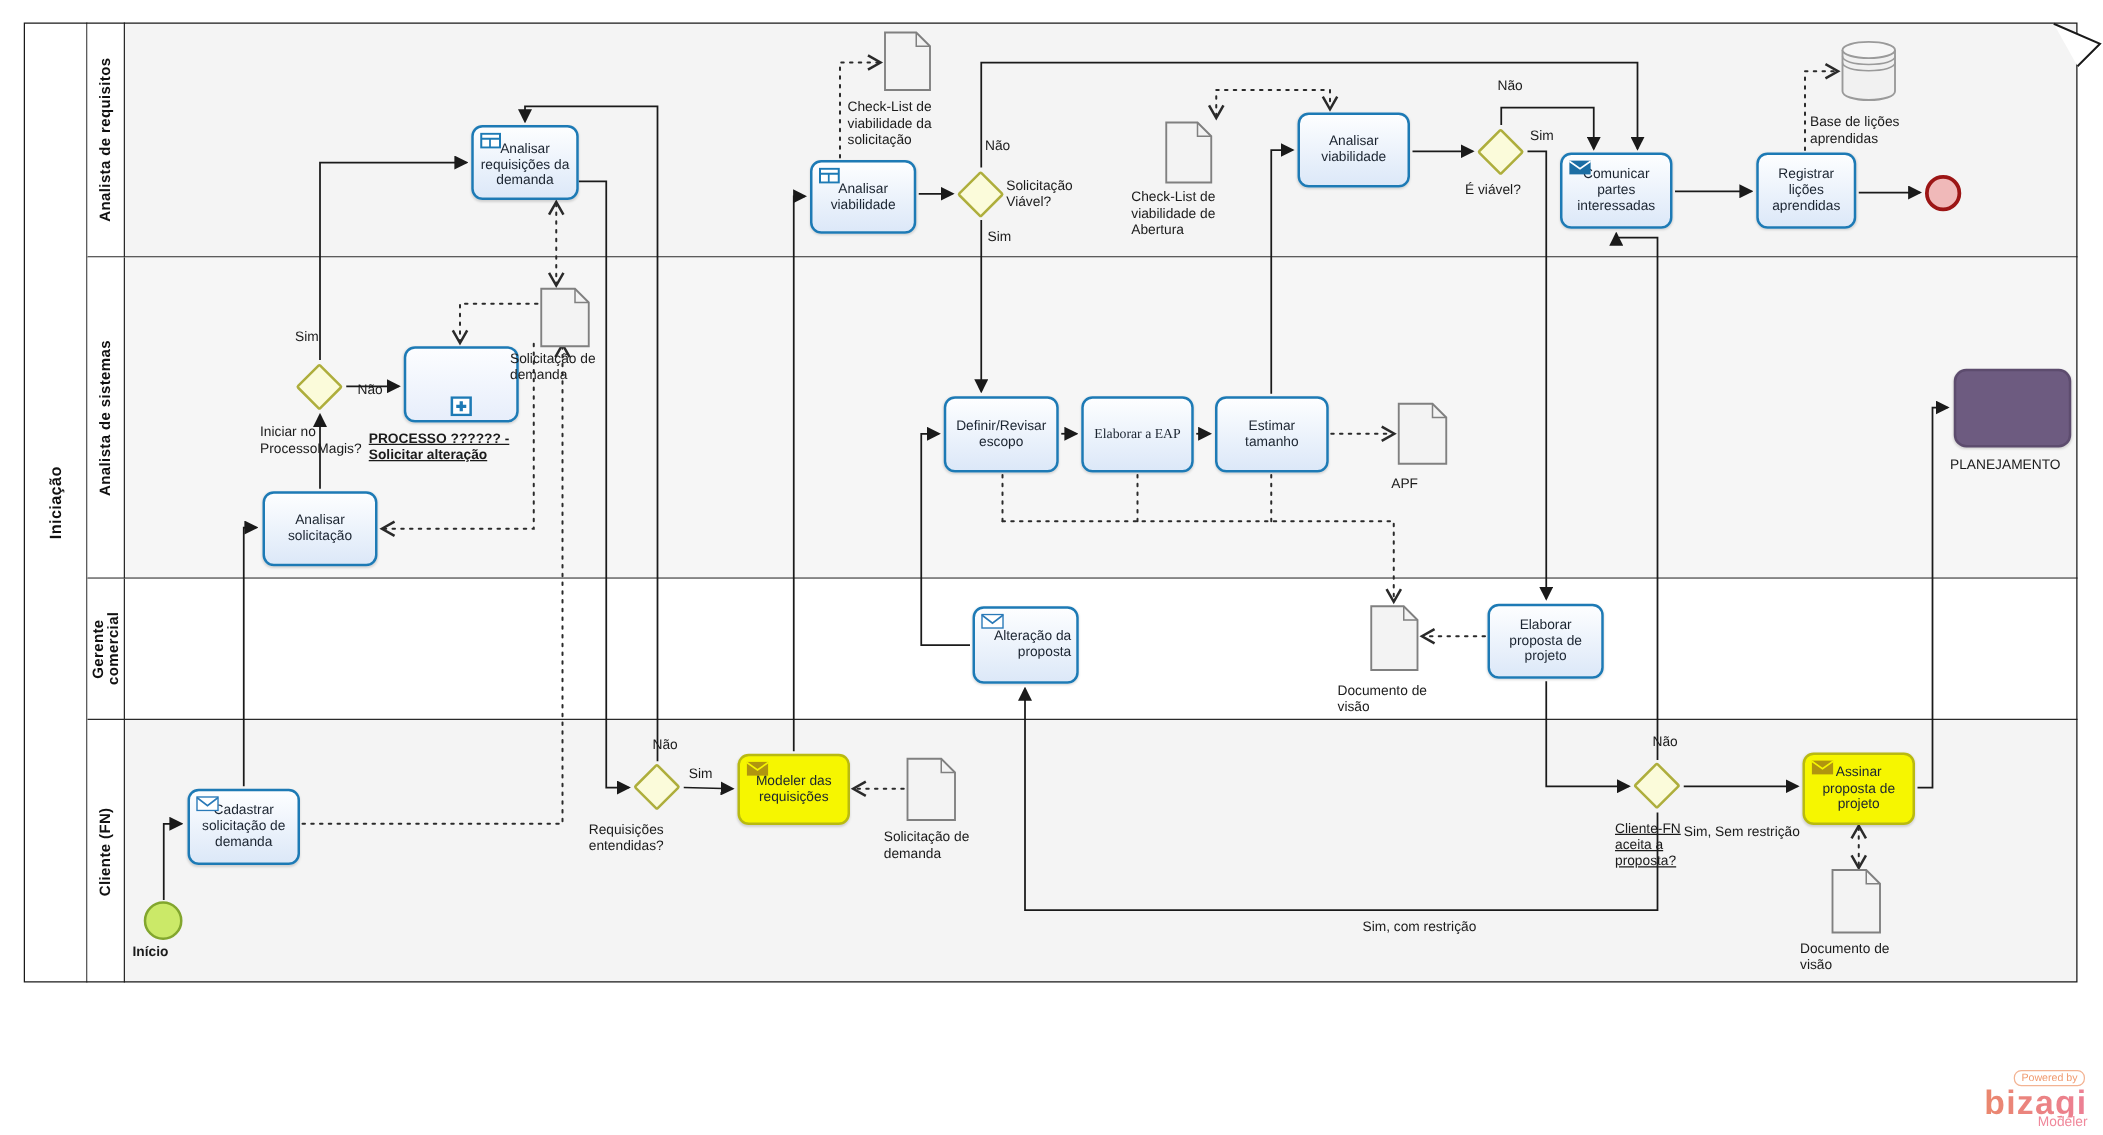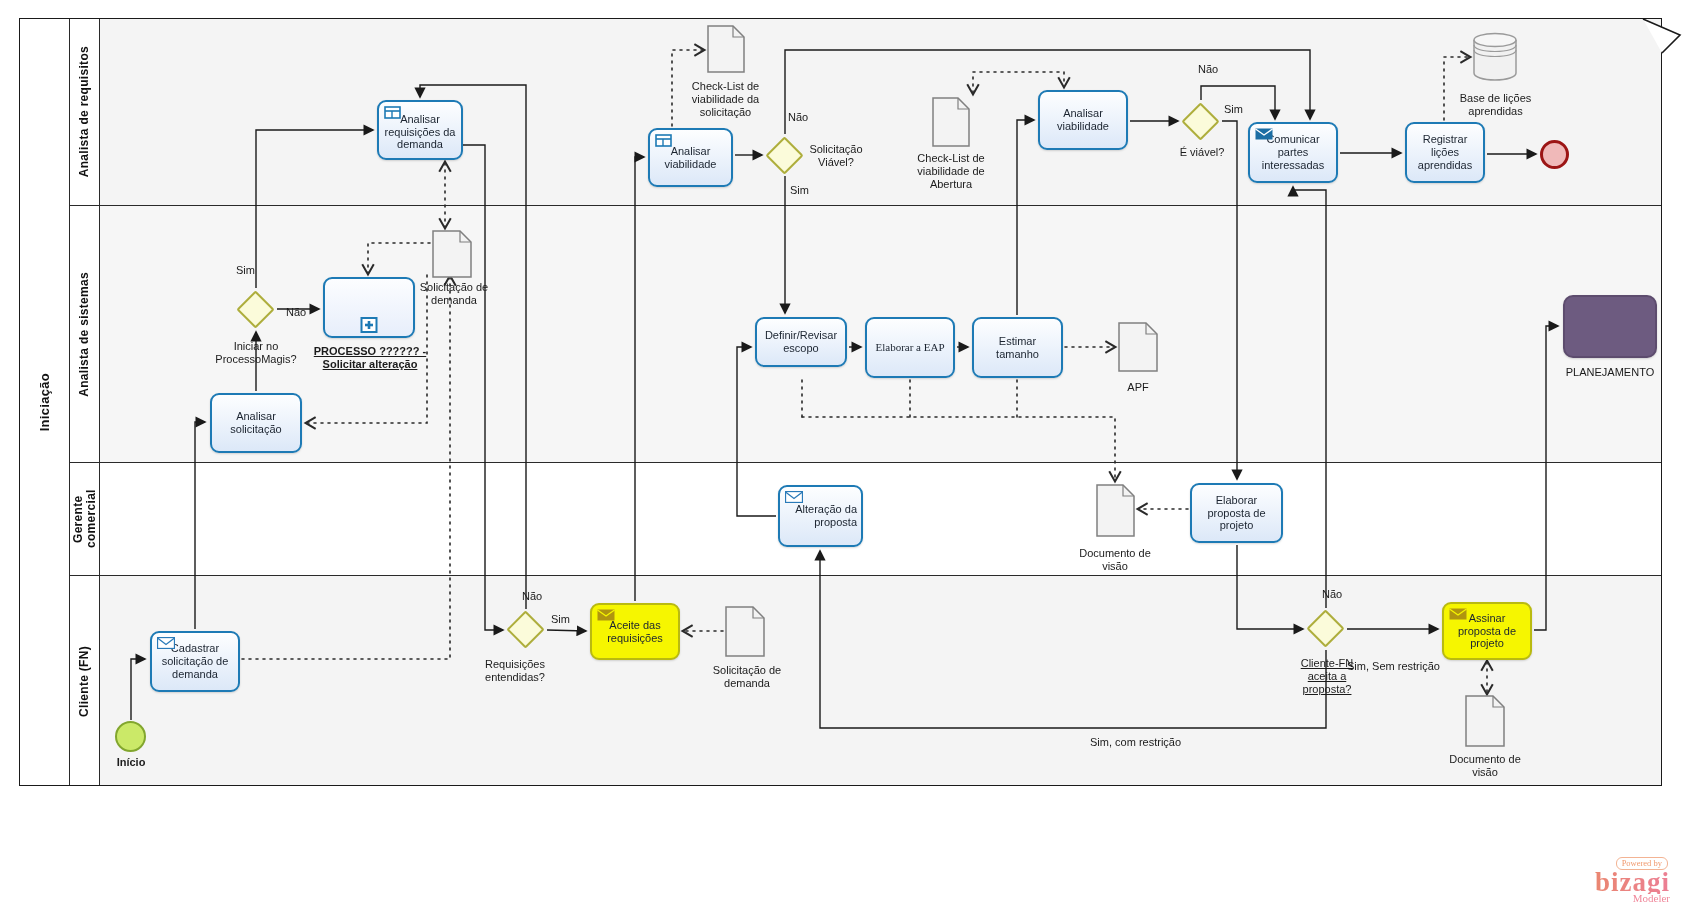--- a/index.html
+++ b/index.html
@@ -20,29 +20,29 @@
         text-align:center;font-size:11px;line-height:1.18;color:#1b2430;padding:2px 4px;box-shadow:0 1px 2px rgba(0,0,0,.15);}
   .node.yellow{background:#f6f600;border-color:#b9ba10;}
   .node.sub{background:linear-gradient(#fcfdff,#e7eefb);}
   .node.ref{background:#6d5b80;border-color:#5d4c6e;border-radius:10px;}
   .corner-icon{position:absolute;left:5px;top:4px;}
   .plus-box{position:absolute;left:50%;bottom:3px;transform:translateX(-50%);}
   .diamond{position:absolute;width:27px;height:27px;transform:rotate(45deg);background:#fbfbda;border:2px solid #aeae3c;border-radius:2px;box-sizing:border-box;}
   .event{position:absolute;border-radius:50%;box-sizing:border-box;}
   .event.start{width:31px;height:31px;background:#cbe968;border:2.5px solid #82a62e;}
   .event.end{width:29px;height:29px;background:#f0b9b9;border:3.5px solid #9c1515;}
-  .lbl{position:absolute;font-size:11px;line-height:1.2;text-align:center;color:#1b1b1b;}
+  .lbl{position:absolute;font-size:11px;line-height:1.2;color:#1b1b1b;}
   .lbl.bold{font-weight:bold;}
   .edge-lbl{position:absolute;font-size:11px;color:#1b1b1b;white-space:nowrap;}
   svg.wires{position:absolute;left:0;top:0;pointer-events:none;}
   .seq{fill:none;stroke:#1a1a1a;stroke-width:1.4;}
   .assoc{fill:none;stroke:#2a2a2a;stroke-width:1.6;stroke-dasharray:2 5;stroke-linecap:round;}
   .shape{pointer-events:auto;}
   
-  .brand{position:absolute;left:1560px;top:852px;width:110px;text-align:right;font-family:Liberation Serif, serif;}
+  .brand{position:absolute;left:1560px;top:852px;width:110px;text-align:right;}
   .brand .powered{display:inline-block;font-size:8.5px;color:#f09a6f;border:1px solid #f3b393;border-radius:6px;padding:0 5px 1px;margin-right:2px;}
   .brand .bz{font-size:27px;font-weight:bold;letter-spacing:1px;line-height:.9;
        background:linear-gradient(90deg,#e98a60,#ec7f95);-webkit-background-clip:text;background-clip:text;color:#ea8579;
        -webkit-text-fill-color:transparent;}
   .brand .modeler{font-size:11px;color:#f0889b;text-align:right;margin-top:-2px;}
 </style>
 </head>
 <body>
 
 <div class="stage">
@@ -201,21 +201,21 @@
         <line x1="5" y1="8" x2="13" y2="8" stroke="#1d7ab5" stroke-width="2.6"></line>
         <line x1="9" y1="4" x2="9" y2="12" stroke="#1d7ab5" stroke-width="2.6"></line>
       </svg>
   </div>
   <div class="lbl bold" style="left:295px;top:345px;width:150px;text-decoration:underline;">PROCESSO ?????? - Solicitar alteração</div>
 
   <div class="node" style="left:210px;top:393px;width:92px;height:60px;">
     <span>Analisar solicitação</span>
   </div>
 
-  <div class="node" style="left:755px;top:317px;width:92px;height:50px;">
+  <div class="node" style="left:755px;top:317px;width:92px;height:61px;">
     <span>Definir/Revisar escopo</span>
   </div>
   <div class="node" style="left:865px;top:317px;width:90px;height:61px;font-family:Liberation Serif, serif;">
     <span>Elaborar a EAP</span>
   </div>
   <div class="node" style="left:972px;top:317px;width:91px;height:61px;">
     <span>Estimar tamanho</span>
   </div>
 
   <div class="node ref" style="left:1563px;top:295px;width:94px;height:63px;"></div>
@@ -239,21 +239,21 @@
         <path d="M0.5,1 L9,7.5 L17.5,1" fill="none" stroke="#2a7ab8" stroke-width="1.3"></path>
       </svg>
     <span>Cadastrar solicitação de demanda</span>
   </div>
 
   <div class="node yellow" style="left:590px;top:603px;width:90px;height:57px;">
     <svg class="corner-icon" width="18" height="12">
         <rect x="0.5" y="0.5" width="17" height="11" fill="#b0950f"></rect>
         <path d="M0.5,1 L9,7 L17.5,1" fill="none" stroke="#f6f600" stroke-width="1.3"></path>
       </svg>
-    <span>Aceite das requisições</span>
+    <span>Modeler das requisições</span>
   </div>
 
   <div class="node yellow" style="left:1442px;top:602px;width:90px;height:58px;">
     <svg class="corner-icon" width="18" height="12">
         <rect x="0.5" y="0.5" width="17" height="11" fill="#b0950f"></rect>
         <path d="M0.5,1 L9,7 L17.5,1" fill="none" stroke="#f6f600" stroke-width="1.3"></path>
       </svg>
     <span>Assinar proposta de projeto</span>
   </div>
 

